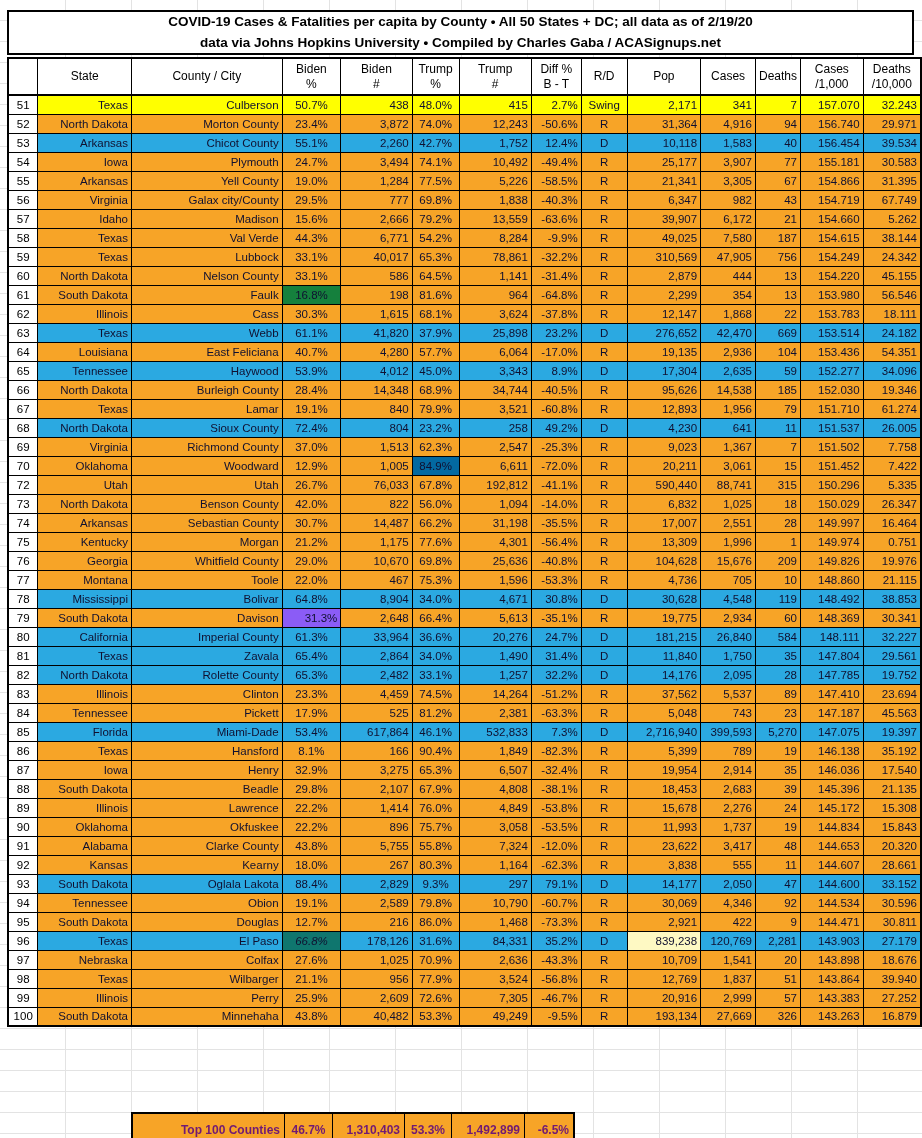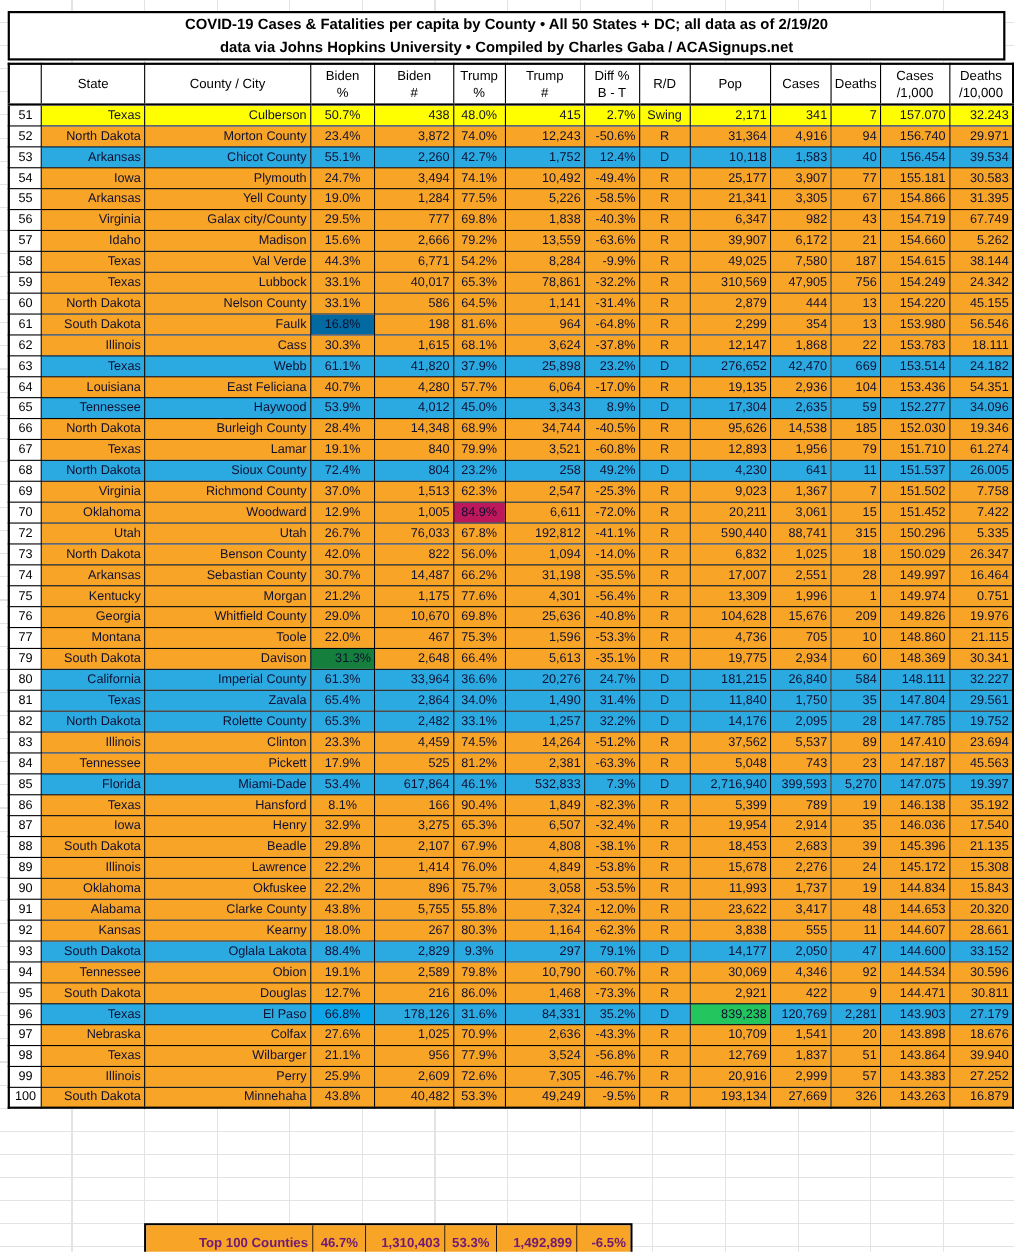--- a/index.html
+++ b/index.html
@@ -270,21 +270,21 @@
         <td class="al-r" style="background: rgb(247, 164, 39);">2,879</td>
         <td class="al-r" style="background: rgb(247, 164, 39);">444</td>
         <td class="al-r" style="background: rgb(247, 164, 39);">13</td>
         <td class="al-r" style="background: rgb(247, 164, 39);">154.220</td>
         <td class="al-r" style="background: rgb(247, 164, 39);">45.155</td>
       </tr>
       <tr>
         <td class="al-c rank-cell">61</td>
         <td class="al-r" style="background: rgb(247, 164, 39);">South Dakota</td>
         <td class="al-r" style="background: rgb(247, 164, 39);">Faulk</td>
-        <td class="al-c" style="background: #0369a1;">16.8%</td>
+        <td class="al-c" style="background: #15803d;">16.8%</td>
         <td class="al-r" style="background: rgb(247, 164, 39);">198</td>
         <td class="al-c" style="background: rgb(247, 164, 39);">81.6%</td>
         <td class="al-r" style="background: rgb(247, 164, 39);">964</td>
         <td class="al-r" style="background: rgb(247, 164, 39);">-64.8%</td>
         <td class="al-c" style="background: rgb(247, 164, 39);">R</td>
         <td class="al-r" style="background: rgb(247, 164, 39);">2,299</td>
         <td class="al-r" style="background: rgb(247, 164, 39);">354</td>
         <td class="al-r" style="background: rgb(247, 164, 39);">13</td>
         <td class="al-r" style="background: rgb(247, 164, 39);">153.980</td>
         <td class="al-r" style="background: rgb(247, 164, 39);">56.546</td>
@@ -416,21 +416,21 @@
         <td class="al-r" style="background: rgb(247, 164, 39);">7</td>
         <td class="al-r" style="background: rgb(247, 164, 39);">151.502</td>
         <td class="al-r" style="background: rgb(247, 164, 39);">7.758</td>
       </tr>
       <tr>
         <td class="al-c rank-cell">70</td>
         <td class="al-r" style="background: rgb(247, 164, 39);">Oklahoma</td>
         <td class="al-r" style="background: rgb(247, 164, 39);">Woodward</td>
         <td class="al-c" style="background: rgb(247, 164, 39);">12.9%</td>
         <td class="al-r" style="background: rgb(247, 164, 39);">1,005</td>
-        <td class="al-c" style="background: #be185d;">84.9%</td>
+        <td class="al-c" style="background: #0369a1;">84.9%</td>
         <td class="al-r" style="background: rgb(247, 164, 39);">6,611</td>
         <td class="al-r" style="background: rgb(247, 164, 39);">-72.0%</td>
         <td class="al-c" style="background: rgb(247, 164, 39);">R</td>
         <td class="al-r" style="background: rgb(247, 164, 39);">20,211</td>
         <td class="al-r" style="background: rgb(247, 164, 39);">3,061</td>
         <td class="al-r" style="background: rgb(247, 164, 39);">15</td>
         <td class="al-r" style="background: rgb(247, 164, 39);">151.452</td>
         <td class="al-r" style="background: rgb(247, 164, 39);">7.422</td>
       </tr>
       <tr>
@@ -523,24 +523,40 @@
         <td class="al-r" style="background: rgb(247, 164, 39);">1,596</td>
         <td class="al-r" style="background: rgb(247, 164, 39);">-53.3%</td>
         <td class="al-c" style="background: rgb(247, 164, 39);">R</td>
         <td class="al-r" style="background: rgb(247, 164, 39);">4,736</td>
         <td class="al-r" style="background: rgb(247, 164, 39);">705</td>
         <td class="al-r" style="background: rgb(247, 164, 39);">10</td>
         <td class="al-r" style="background: rgb(247, 164, 39);">148.860</td>
         <td class="al-r" style="background: rgb(247, 164, 39);">21.115</td>
       </tr>
       <tr>
+        <td class="al-c rank-cell">78</td>
+        <td class="al-r" style="background: rgb(43, 169, 225);">Mississippi</td>
+        <td class="al-r" style="background: rgb(43, 169, 225);">Bolivar</td>
+        <td class="al-c" style="background: rgb(43, 169, 225);">64.8%</td>
+        <td class="al-r" style="background: rgb(43, 169, 225);">8,904</td>
+        <td class="al-c" style="background: rgb(43, 169, 225);">34.0%</td>
+        <td class="al-r" style="background: rgb(43, 169, 225);">4,671</td>
+        <td class="al-r" style="background: rgb(43, 169, 225);">30.8%</td>
+        <td class="al-c" style="background: rgb(43, 169, 225);">D</td>
+        <td class="al-r" style="background: rgb(43, 169, 225);">30,628</td>
+        <td class="al-r" style="background: rgb(43, 169, 225);">4,548</td>
+        <td class="al-r" style="background: rgb(43, 169, 225);">119</td>
+        <td class="al-r" style="background: rgb(43, 169, 225);">148.492</td>
+        <td class="al-r" style="background: rgb(43, 169, 225);">38.853</td>
+      </tr>
+      <tr>
         <td class="al-c rank-cell">79</td>
         <td class="al-r" style="background: rgb(247, 164, 39);">South Dakota</td>
         <td class="al-r" style="background: rgb(247, 164, 39);">Davison</td>
-        <td class="al-c" style="background: #15803d; padding-left: 22px;">31.3%</td>
+        <td class="al-c" style="background: #8b5cf6; padding-left: 22px;">31.3%</td>
         <td class="al-r" style="background: rgb(247, 164, 39);">2,648</td>
         <td class="al-c" style="background: rgb(247, 164, 39);">66.4%</td>
         <td class="al-r" style="background: rgb(247, 164, 39);">5,613</td>
         <td class="al-r" style="background: rgb(247, 164, 39);">-35.1%</td>
         <td class="al-c" style="background: rgb(247, 164, 39);">R</td>
         <td class="al-r" style="background: rgb(247, 164, 39);">19,775</td>
         <td class="al-r" style="background: rgb(247, 164, 39);">2,934</td>
         <td class="al-r" style="background: rgb(247, 164, 39);">60</td>
         <td class="al-r" style="background: rgb(247, 164, 39);">148.369</td>
         <td class="al-r" style="background: rgb(247, 164, 39);">30.341</td>
@@ -798,27 +814,27 @@
         <td class="al-r" style="background: rgb(247, 164, 39);">2,921</td>
         <td class="al-r" style="background: rgb(247, 164, 39);">422</td>
         <td class="al-r" style="background: rgb(247, 164, 39);">9</td>
         <td class="al-r" style="background: rgb(247, 164, 39);">144.471</td>
         <td class="al-r" style="background: rgb(247, 164, 39);">30.811</td>
       </tr>
       <tr>
         <td class="al-c rank-cell">96</td>
         <td class="al-r" style="background: rgb(43, 169, 225);">Texas</td>
         <td class="al-r" style="background: rgb(43, 169, 225);">El Paso</td>
-        <td class="al-c" style="background: #0ea5e9;">66.8%</td>
+        <td class="al-c" style="background: #0f766e; font-style: italic;">66.8%</td>
         <td class="al-r" style="background: rgb(43, 169, 225);">178,126</td>
         <td class="al-c" style="background: rgb(43, 169, 225);">31.6%</td>
         <td class="al-r" style="background: rgb(43, 169, 225);">84,331</td>
         <td class="al-r" style="background: rgb(43, 169, 225);">35.2%</td>
         <td class="al-c" style="background: rgb(43, 169, 225);">D</td>
-        <td class="al-r" style="background: #22c55e;">839,238</td>
+        <td class="al-r" style="background: #fef9c3;">839,238</td>
         <td class="al-r" style="background: rgb(43, 169, 225);">120,769</td>
         <td class="al-r" style="background: rgb(43, 169, 225);">2,281</td>
         <td class="al-r" style="background: rgb(43, 169, 225);">143.903</td>
         <td class="al-r" style="background: rgb(43, 169, 225);">27.179</td>
       </tr>
       <tr>
         <td class="al-c rank-cell">97</td>
         <td class="al-r" style="background: rgb(247, 164, 39);">Nebraska</td>
         <td class="al-r" style="background: rgb(247, 164, 39);">Colfax</td>
         <td class="al-c" style="background: rgb(247, 164, 39);">27.6%</td>

